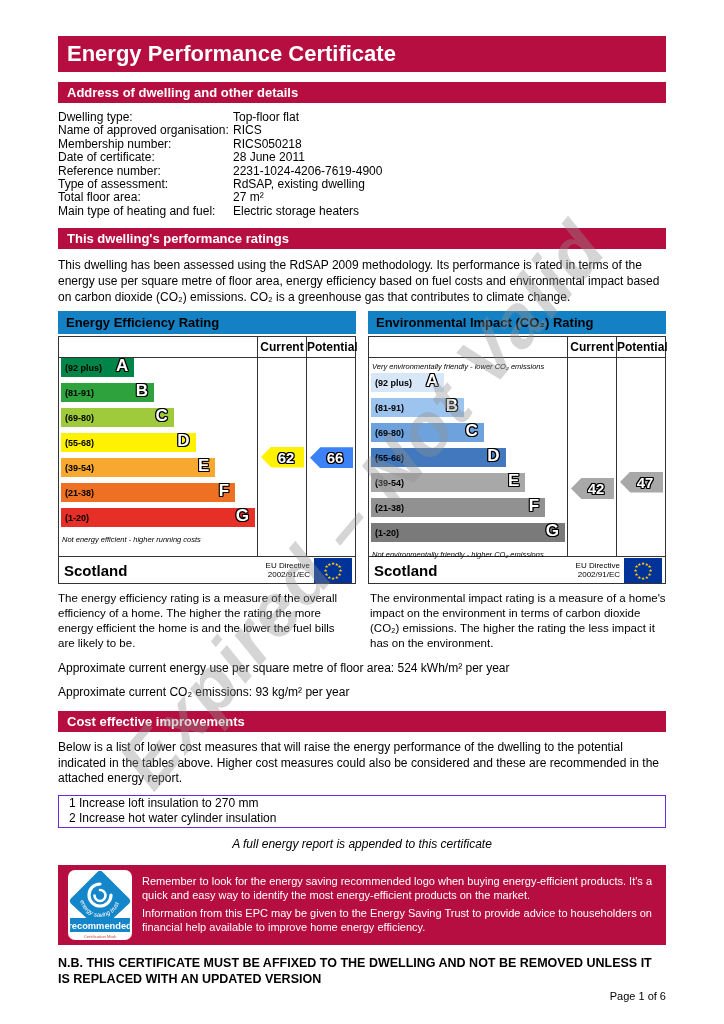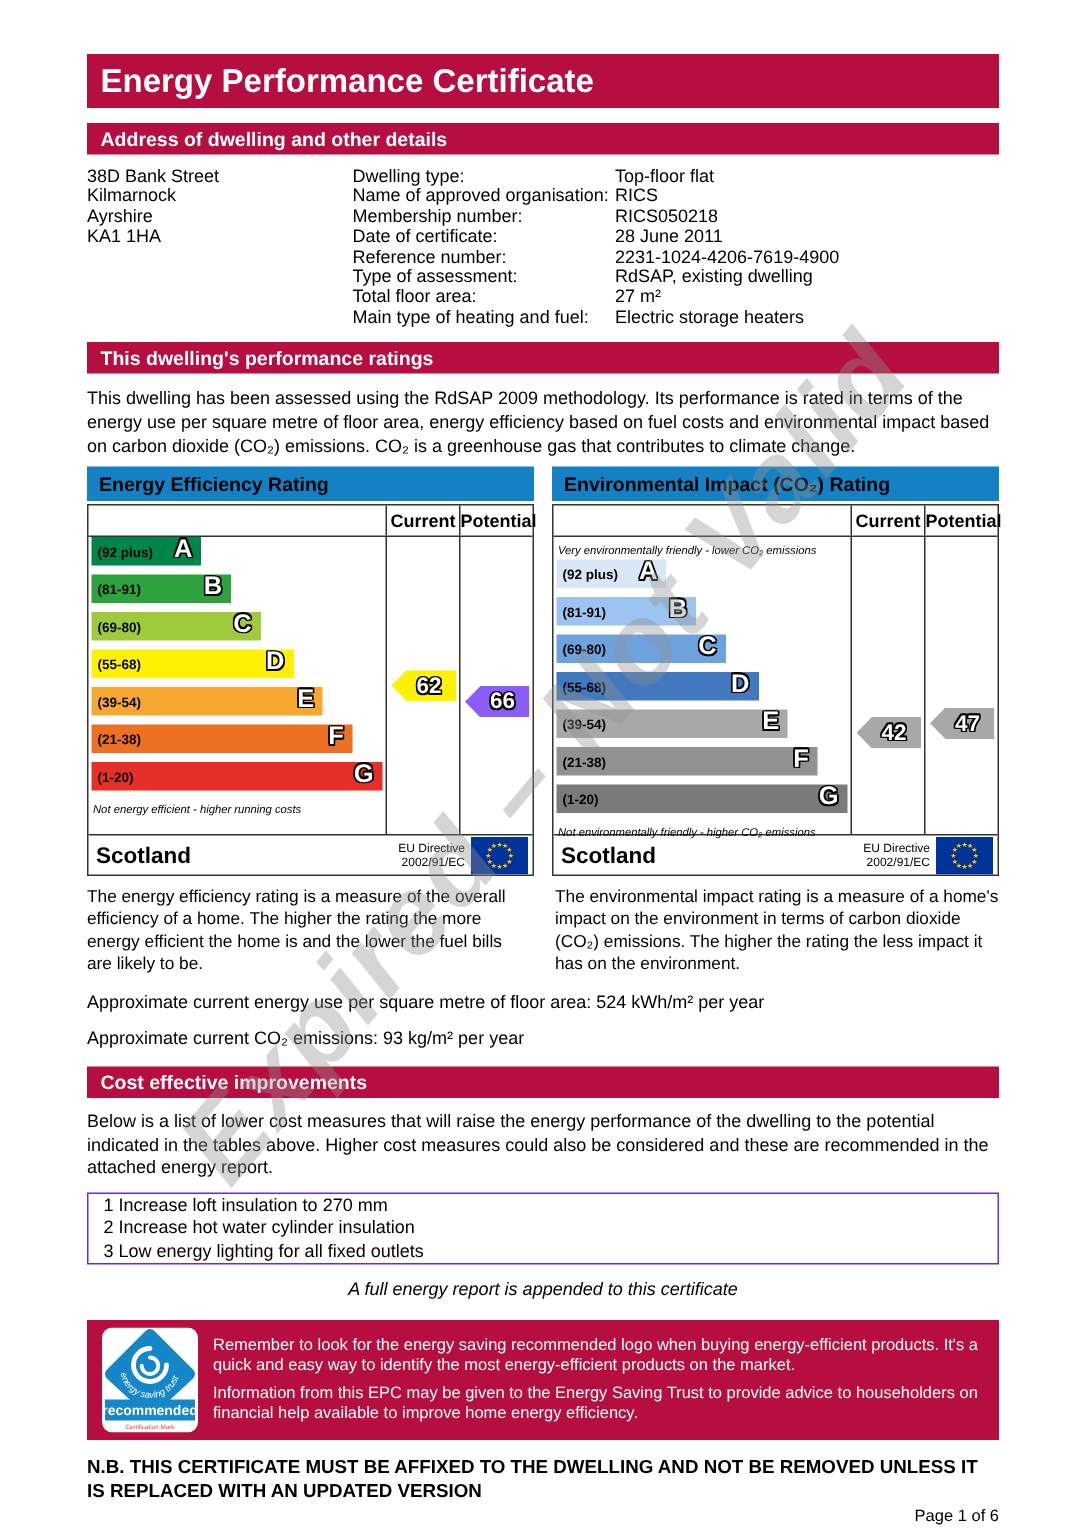--- a/index.html
+++ b/index.html
@@ -70,27 +70,20 @@
 
 <div class="page">
   <div class="watermark">Expired – Not Valid</div>
   <div class="content">
 
     <div class="bar-main">Energy Performance Certificate</div>
 
     <div class="bar-section">Address of dwelling and other details</div>
 
     <div class="addr-block">
-      <div class="addr-left">
-
-      <div>38D Bank Street</div>
-          <div>Kilmarnock</div>
-          <div>Ayrshire</div>
-          <div>KA1 1HA</div>
-        </div>
       <div class="addr-details">
 
           <div class="detail-row">
             <div class="detail-label">Dwelling type:</div>
             <div class="detail-value">Top-floor flat</div>
           </div>
 
           <div class="detail-row">
             <div class="detail-label">Name of approved organisation:</div>
             <div class="detail-value">RICS</div>
@@ -171,21 +164,21 @@
                     <span class="range">(1-20)</span>
                     <span class="letter">G</span>
                   </div>
                 </div>
               <div class="cap bottom">Not energy efficient - higher running costs</div>
             </div>
             <div class="vcol">
                 <div class="arrow" style="top: 88.2692px; background: rgb(254, 241, 2);">62</div>
               </div>
             <div class="vcol">
-                <div class="arrow" style="top: 99px; background: #8b5cf6; text-align: center;">66</div>
+                <div class="arrow" style="top: 89px; background: #3b82f6; text-align: center;">66</div>
               </div>
           </div>
           <div class="chart-footer">
             <div class="region">Scotland</div>
             <div class="directive">
               <div>EU Directive</div>
               <div>2002/91/EC</div>
             </div>
             <div class="flag">
                 <svg width="38" height="25" viewBox="0 0 38 25">
@@ -296,21 +289,20 @@
     <div class="stat">Approximate current energy use per square metre of floor area: 524 kWh/m² per year</div>
         <div class="stat">Approximate current CO₂ emissions: 93 kg/m² per year</div>
       </div>
 
     <div class="bar-section" style="margin-top:12px;">Cost effective improvements</div>
     <div class="imp-intro">Below is a list of lower cost measures that will raise the energy performance of the dwelling to the potential indicated in the tables above. Higher cost measures could also be considered and these are recommended in the attached energy report.</div>
     <div class="measures">
 
     <div>1 Increase loft insulation to 270 mm</div>
         <div>2 Increase hot water cylinder insulation</div>
-        <div>3 Low energy lighting for all fixed outlets</div>
       </div>
     <div class="footnote">A full energy report is appended to this certificate</div>
 
     <div class="banner">
       <div class="logo-card">
         <svg width="64" height="70" viewBox="0 0 64 70">
           <rect x="0" y="0" width="64" height="70" rx="7" fill="#ffffff"></rect>
           <path d="M32 5 L58 31 L32 55 L6 31 Z" fill="#1486C9" stroke="#1486C9" stroke-width="8" stroke-linejoin="round"></path>
           <rect x="2" y="48" width="60" height="14" fill="#1486C9"></rect>
           <g stroke="#ffffff" fill="none" stroke-linecap="round">

